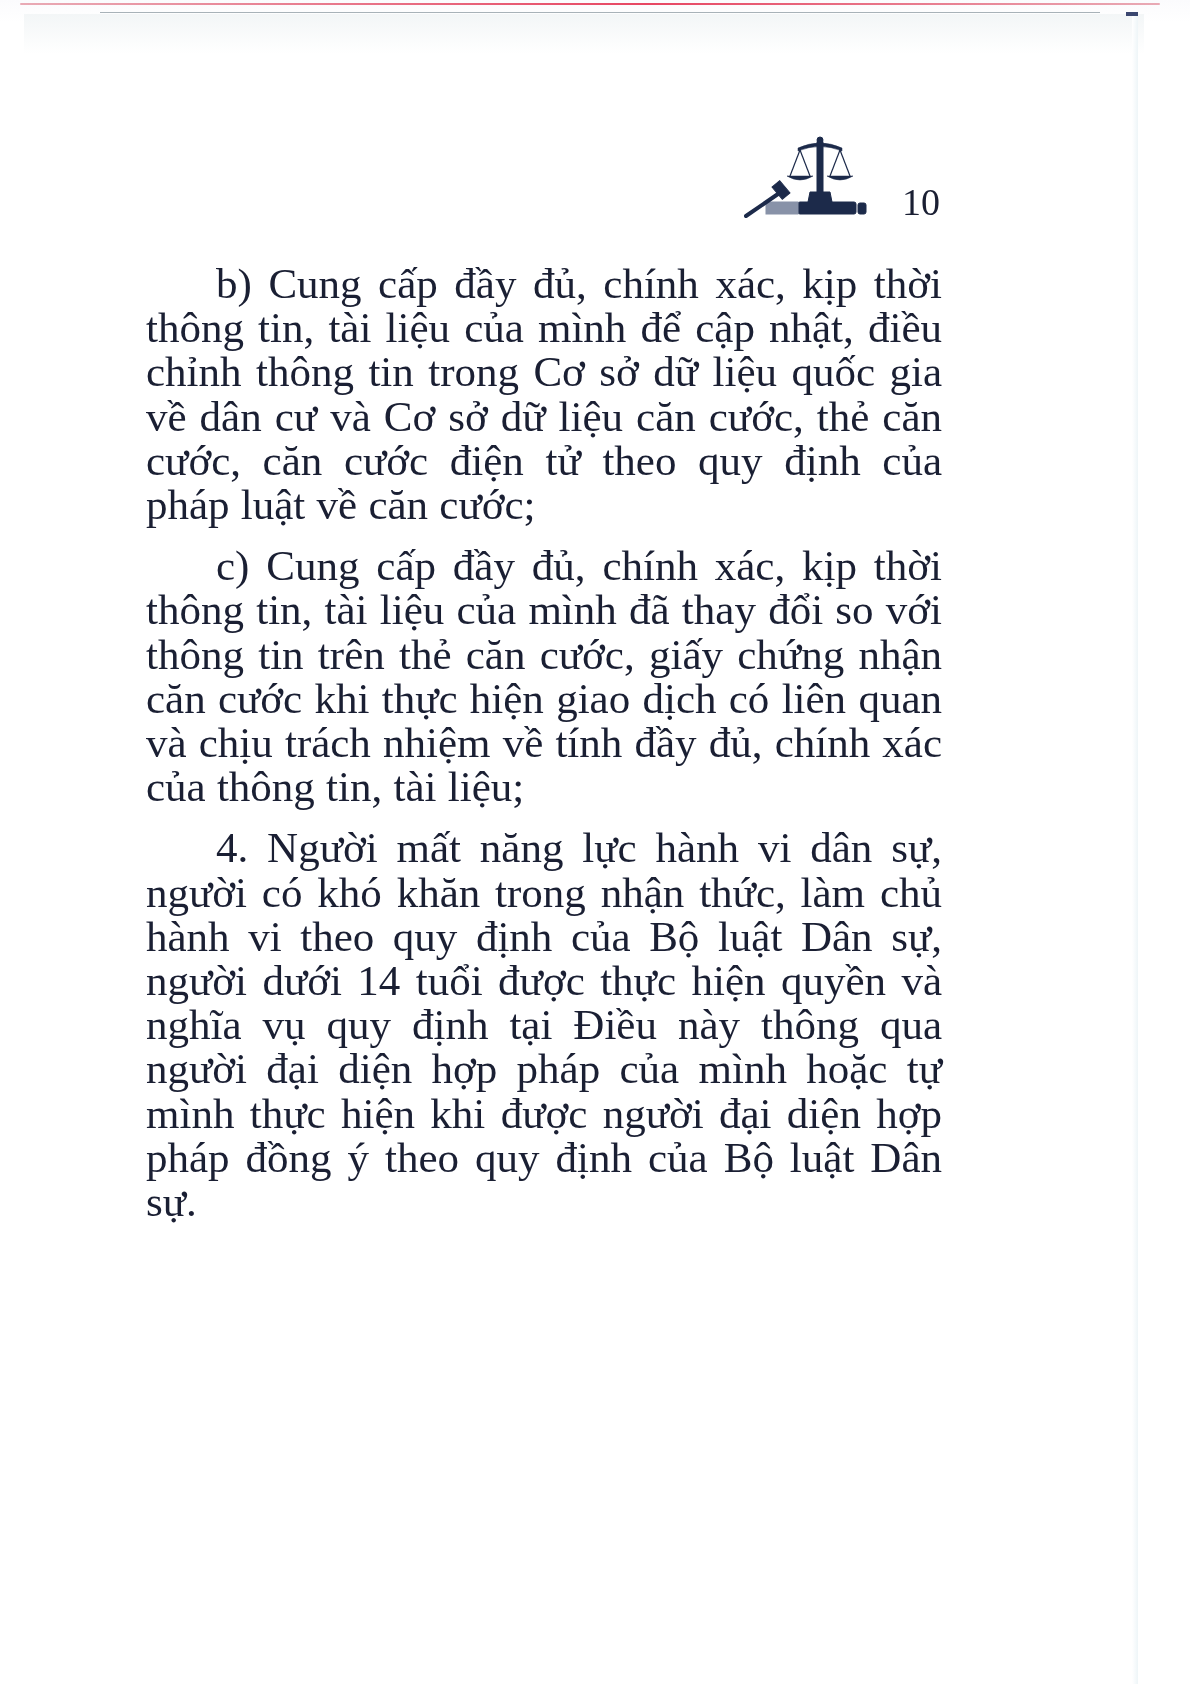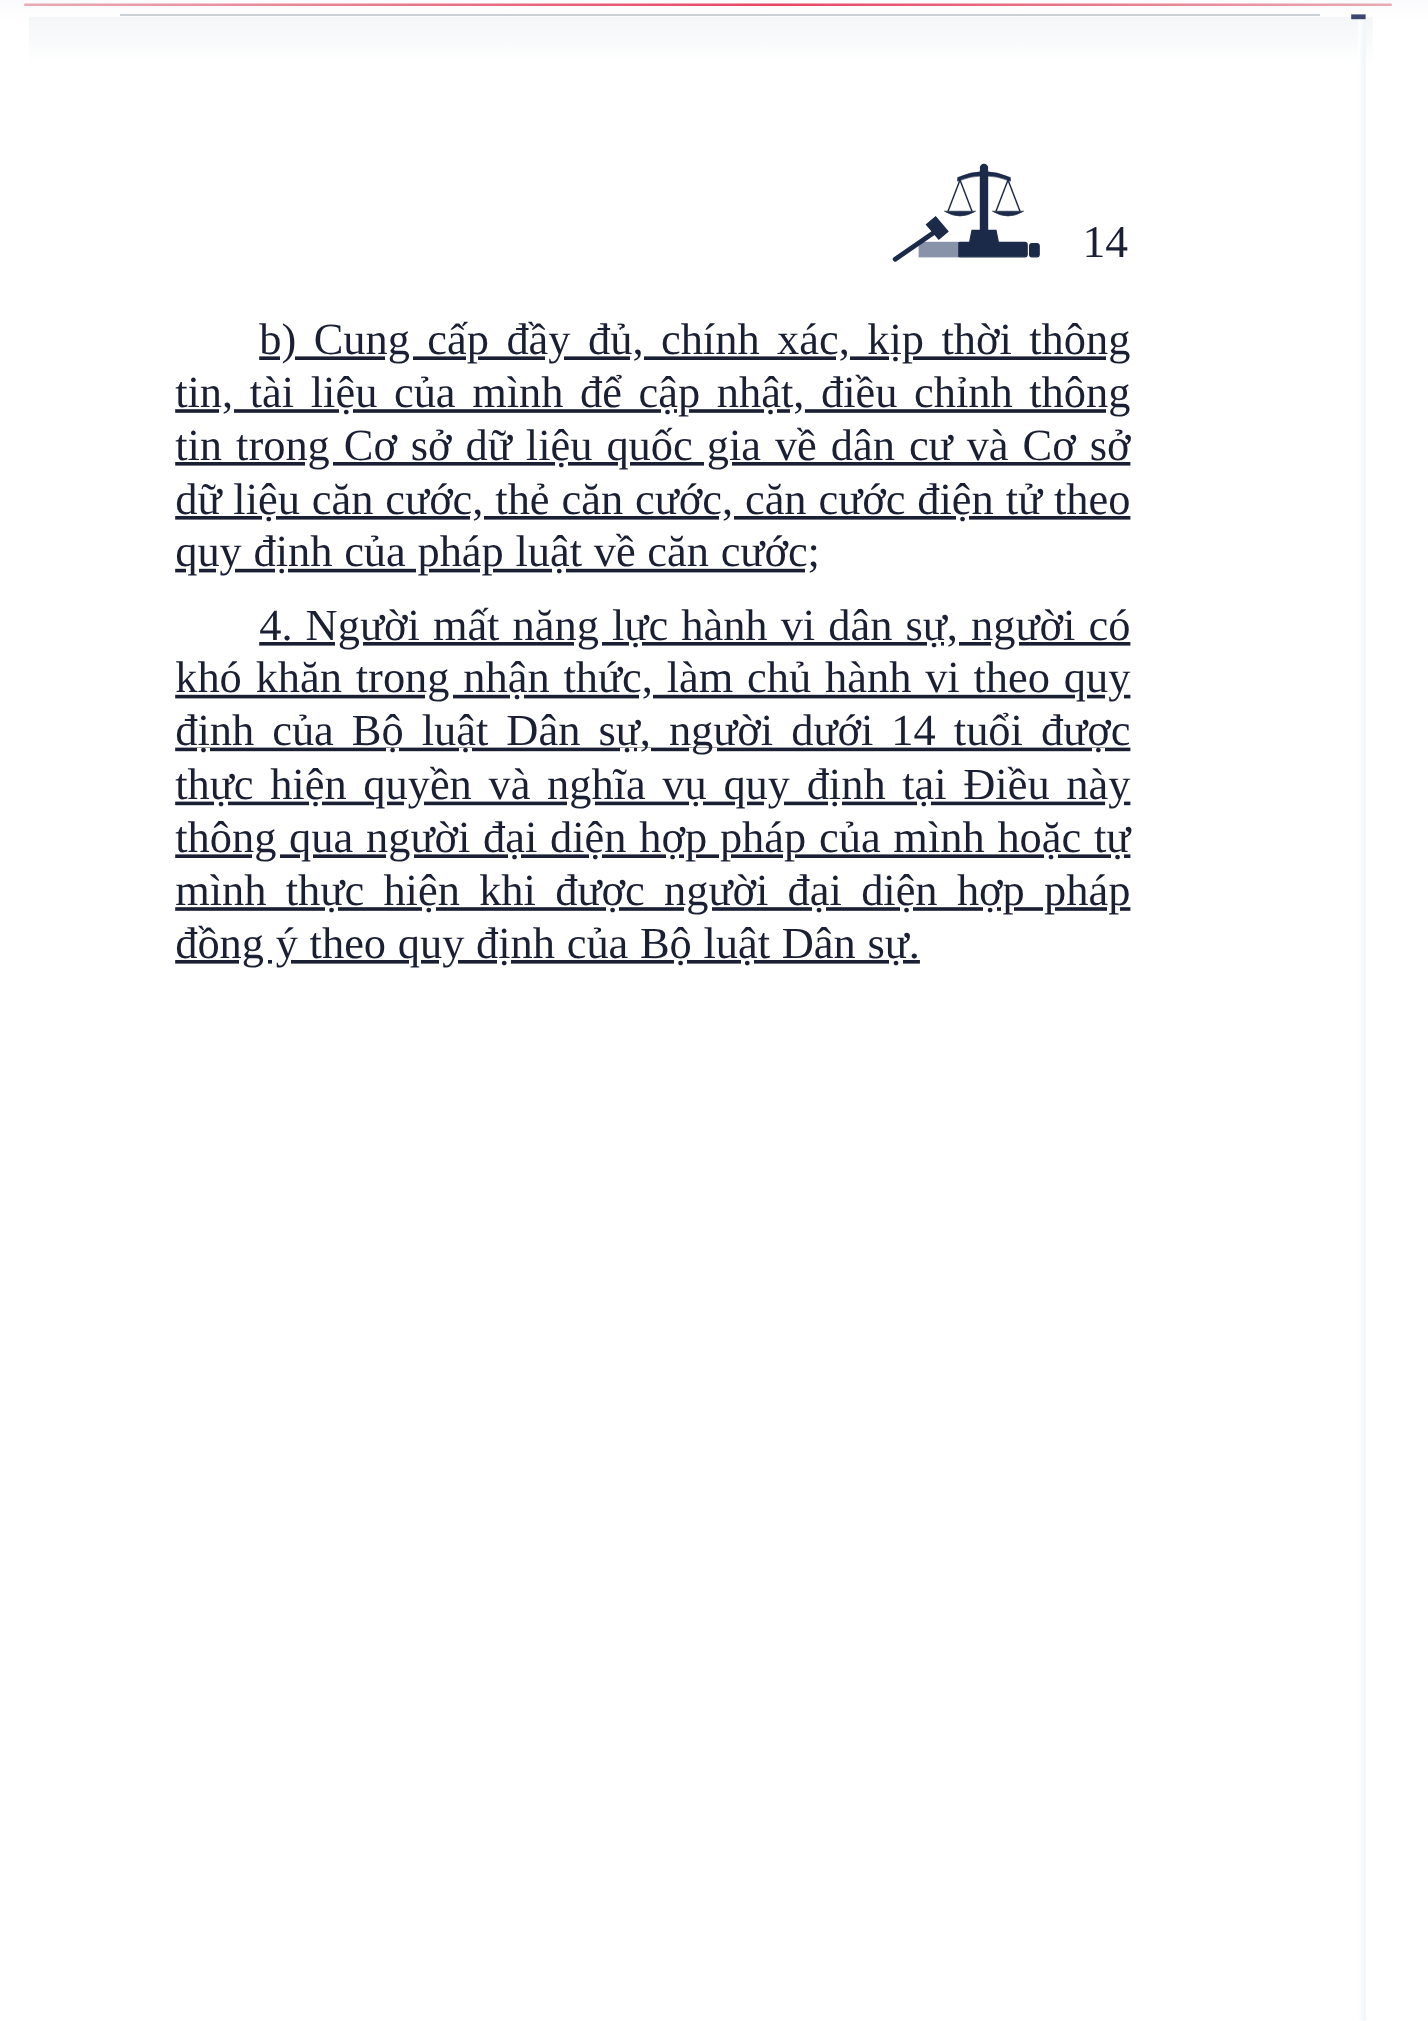--- a/index.html
+++ b/index.html
@@ -39,21 +39,21 @@
   .header {
     position: absolute; left: 740px; top: 130px; width: 230px; height: 95px;
   }
   .header svg { position: absolute; left: 0; top: 0; }
   .page-number {
     position: absolute; left: 162px; top: 52px;
     font-size: 38px; line-height: 40px; color: #1a1f33;
   }
   .content {
     position: absolute; left: 146px; top: 262px; width: 796px;
-    font-size: 37px; line-height: 44.2px; text-decoration: underline;
+    font-size: 43px; line-height: 44.2px;
   }
   .para {
     margin: 0 0 17px 0;
     text-align: justify;
     text-indent: 70px;
     word-spacing: 0.5px;
   }
 </style>
 </head>
 <body>
@@ -85,19 +85,20 @@
       <path d="M70 62 L90 62 L92 72 L68 72 Z"></path>
       <rect x="58" y="72" width="58" height="12" rx="2"></rect>
       <rect x="118" y="73" width="8" height="11" rx="2"></rect>
 
       <rect x="26" y="72" width="32" height="12" fill="#8892a8" stroke="#8892a8"></rect>
 
       <rect x="36" y="52" width="10" height="16" transform="rotate(-40 41 60)"></rect>
       <line x1="38" y1="64" x2="6" y2="86" stroke-width="4" stroke-linecap="round"></line>
     </g>
   </svg>
-  <div class="page-number">14</div>
+  <div class="page-number">10</div>
 </div>
 
 <div class="content">
   <p class="para">b) Cung cấp đầy đủ, chính xác, kịp thời thông tin, tài liệu của mình để cập nhật, điều chỉnh thông tin trong Cơ sở dữ liệu quốc gia về dân cư và Cơ sở dữ liệu căn cước, thẻ căn cước, căn cước điện tử theo quy định của pháp luật về căn cước;</p>
+  <p class="para">c) Cung cấp đầy đủ, chính xác, kịp thời thông tin, tài liệu của mình đã thay đổi so với thông tin trên thẻ căn cước, giấy chứng nhận căn cước khi thực hiện giao dịch có liên quan và chịu trách nhiệm về tính đầy đủ, chính xác của thông tin, tài liệu;</p>
   <p class="para">4. Người mất năng lực hành vi dân sự, người có khó khăn trong nhận thức, làm chủ hành vi theo quy định của Bộ luật Dân sự, người dưới 14 tuổi được thực hiện quyền và nghĩa vụ quy định tại Điều này thông qua người đại diện hợp pháp của mình hoặc tự mình thực hiện khi được người đại diện hợp pháp đồng ý theo quy định của Bộ luật Dân sự.</p>
 </div>
 
 </body></html>

